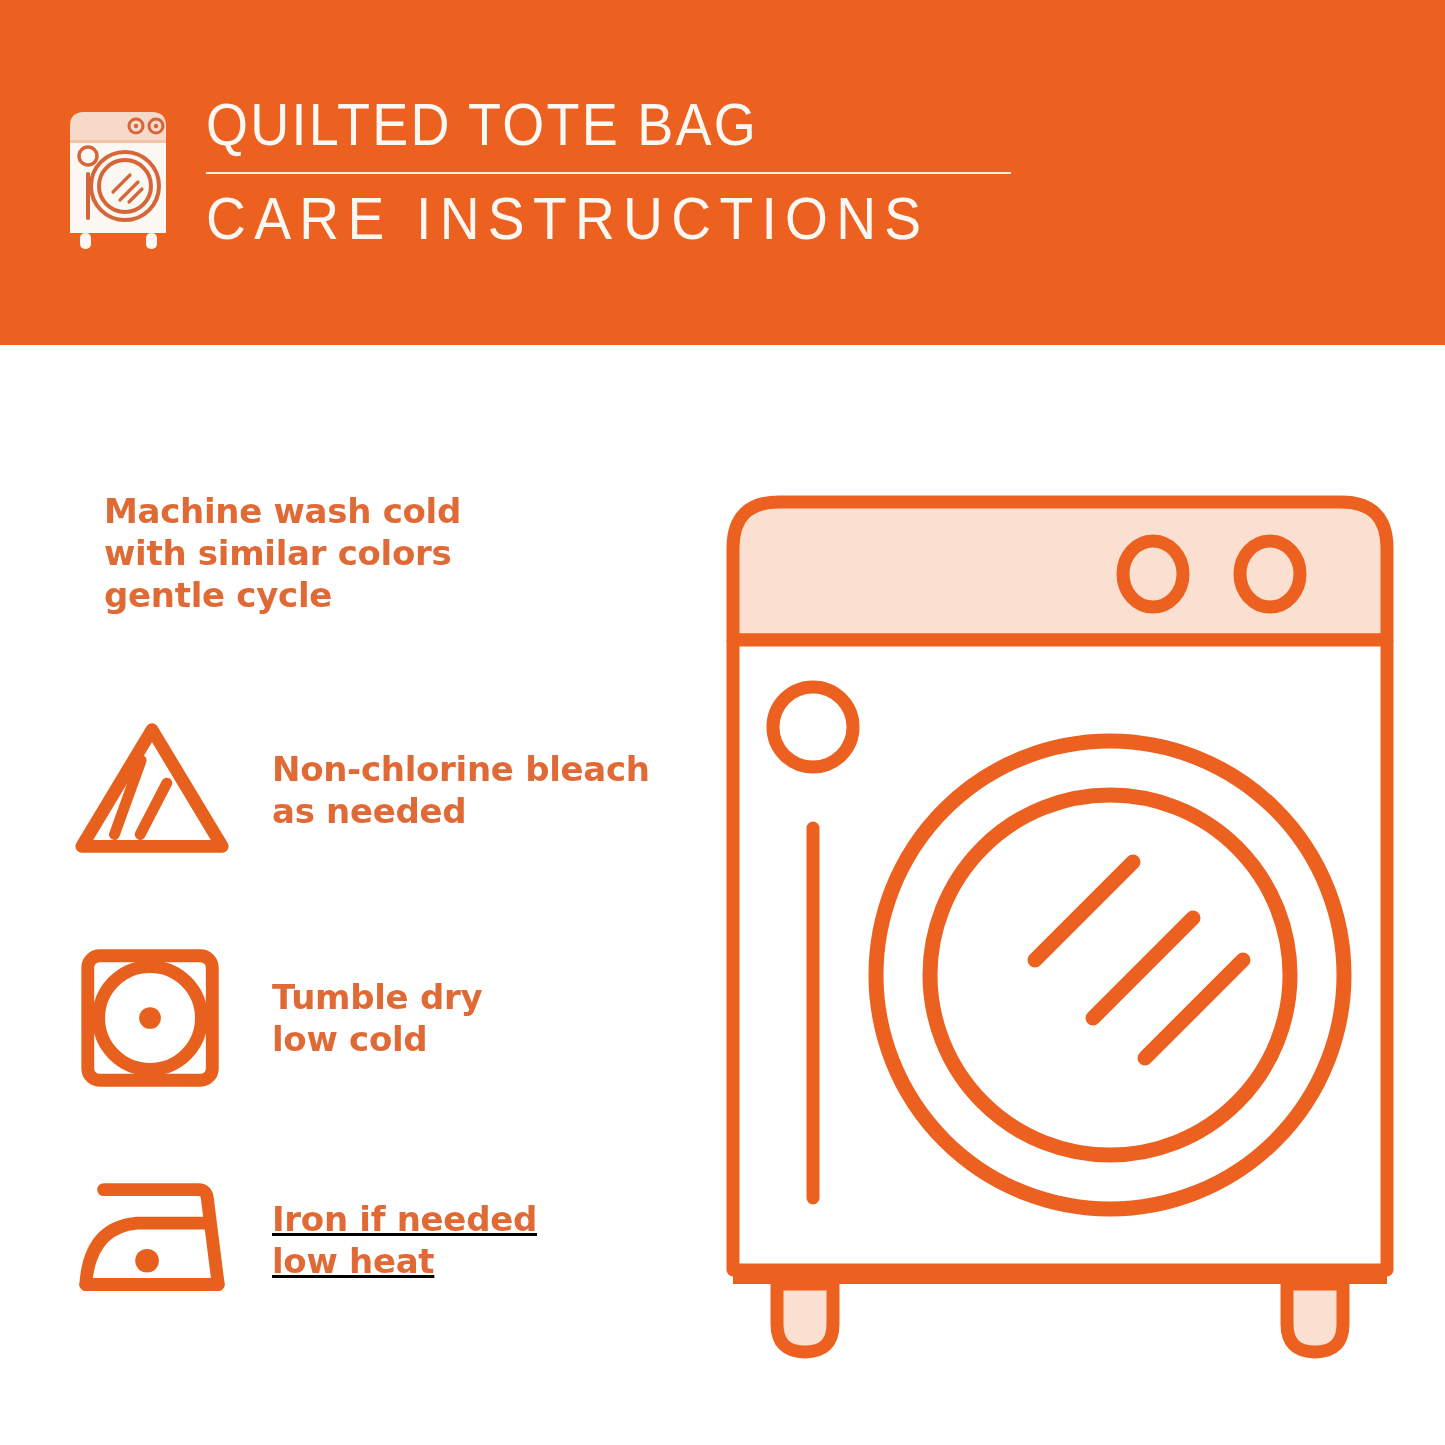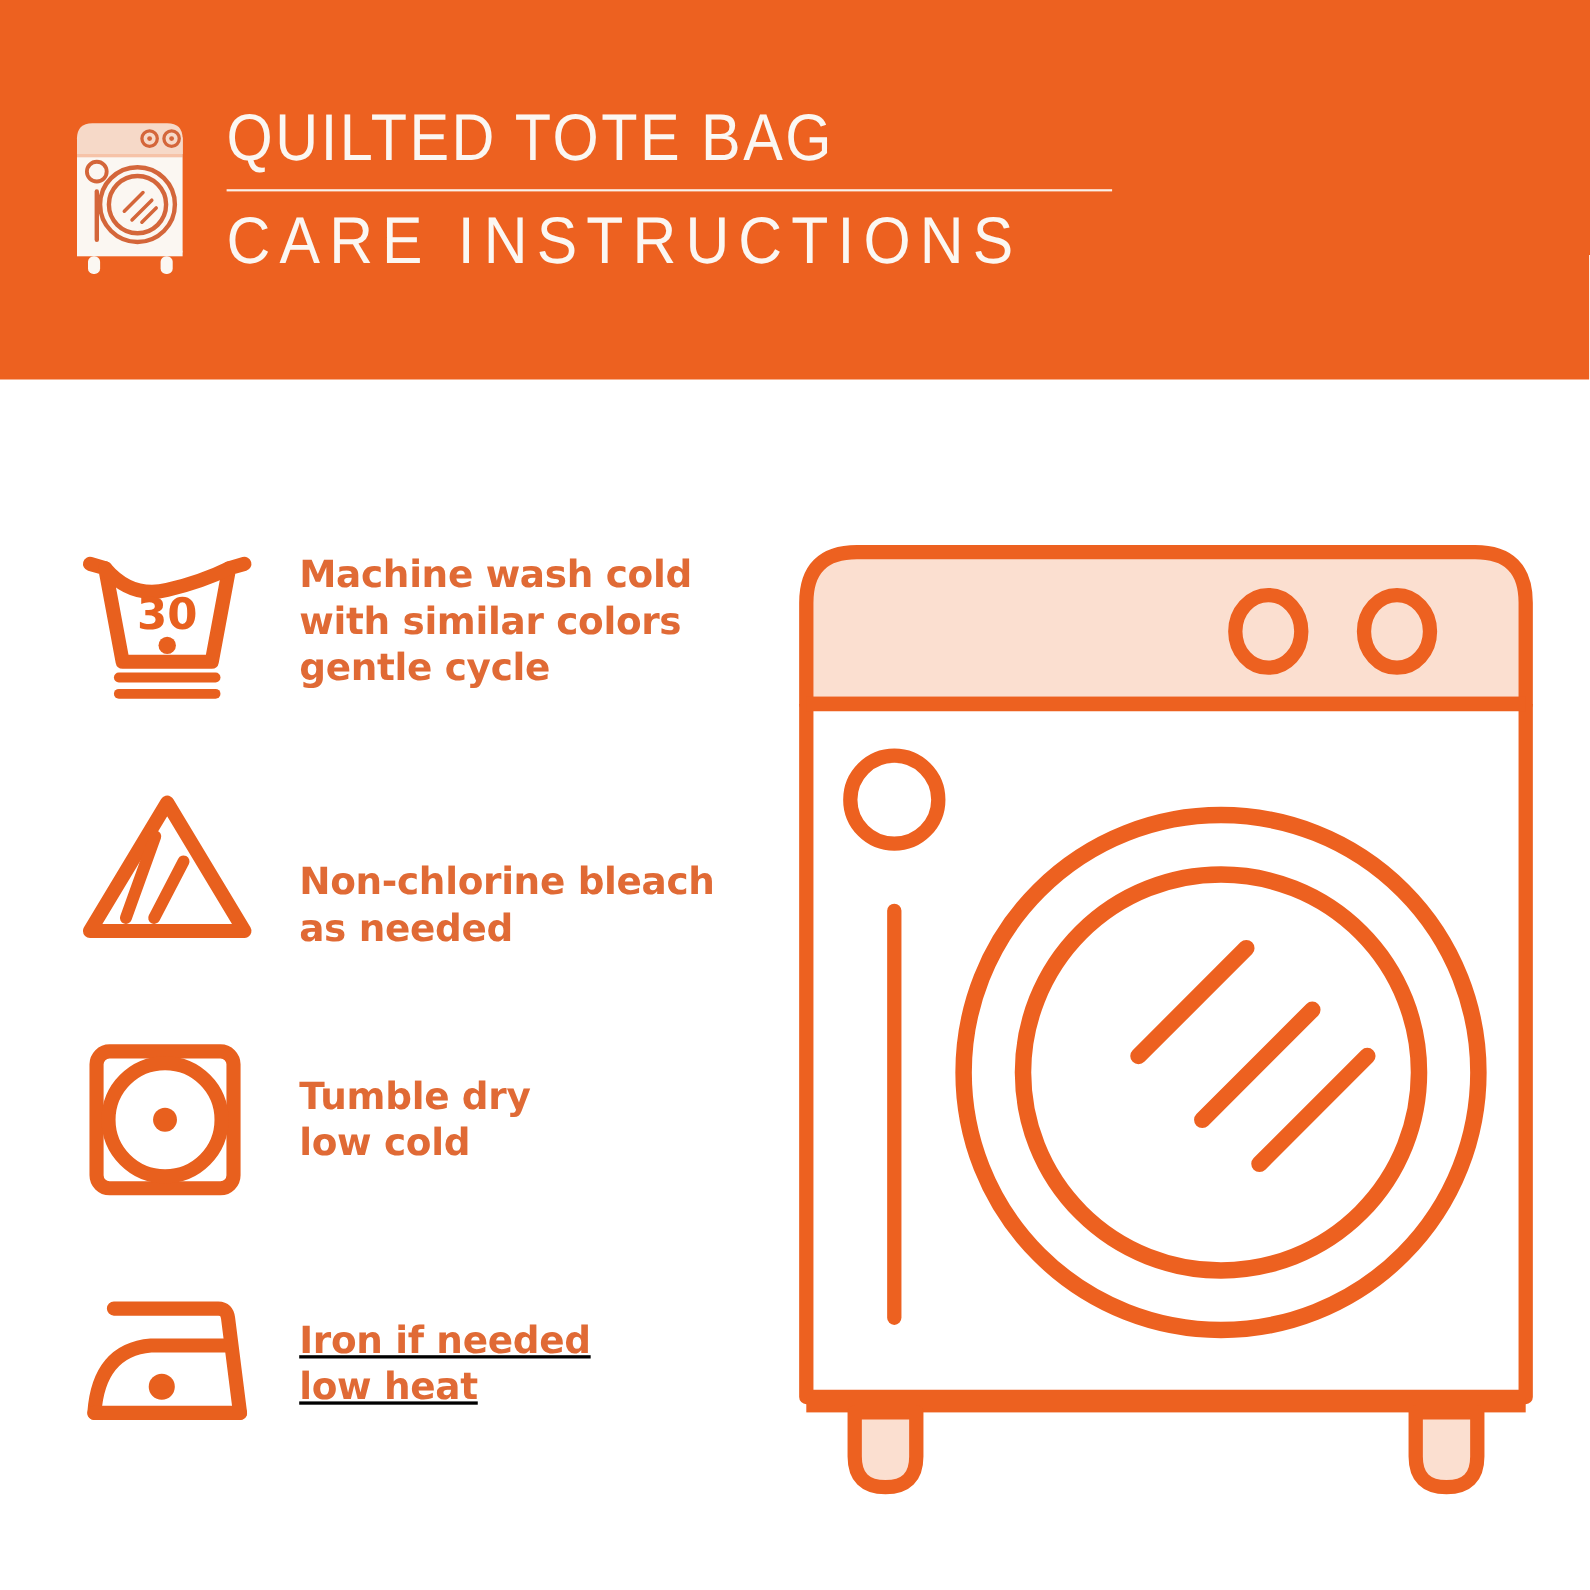--- a/index.html
+++ b/index.html
@@ -102,21 +102,21 @@
     font-size: 34px;
     line-height: 42px;
     color: #E06A35;
     font-weight: 700;
     letter-spacing: -0.3px;
     margin-left: 36px;
     white-space: pre-line;
   }
 
   .row-wash   { top: 145px; }
-  .row-bleach { top: 370px; align-items: flex-end; }
+  .row-bleach { top: 370px; }
   .row-dry    { top: 598px; }
   .row-iron   { top: 820px; text-decoration: underline; }
 
   
   .washer {
     position: absolute;
     left: 715px;
     top: 480px;
     width: 690px;
     height: 900px;
@@ -167,34 +167,20 @@
         <div class="title-divider"></div>
         <div class="title-sub">CARE INSTRUCTIONS</div>
       </div>
 
     </div>
   </div>
 
   <div class="instructions">
 
     <div class="care-row row-wash">
-      <div class="care-icon">
-        <svg viewBox="0 0 170 150" width="170" height="150">
-
-          <path d="M14 22 L28 26 L44 112 L126 112 L142 26 L156 22" fill="none" stroke="#E8601E" stroke-width="13" stroke-linecap="round" stroke-linejoin="round"></path>
-          <path d="M28 26 Q52 54 85 46 Q118 38 142 26" fill="none" stroke="#E8601E" stroke-width="13" stroke-linecap="round" stroke-linejoin="round"></path>
-
-          <text x="85" y="82" font-family="DejaVu Sans, sans-serif" font-size="40" font-weight="700" fill="#E8601E" text-anchor="middle">30</text>
-
-          <circle cx="85" cy="97" r="8" fill="#E8601E"></circle>
-
-          <rect x="36" y="122" width="98" height="9" rx="4.5" fill="#E8601E"></rect>
-          <rect x="36" y="137" width="98" height="9" rx="4.5" fill="#E8601E"></rect>
-        </svg>
-      </div>
       <div class="care-label">Machine wash cold
 with similar colors
 gentle cycle</div>
     </div>
 
     <div class="care-row row-bleach">
       <div class="care-icon">
         <svg viewBox="0 0 170 150" width="170" height="150">
 
           <path d="M85 14 L156 132 L14 132 Z" fill="none" stroke="#E8601E" stroke-width="13" stroke-linejoin="round"></path>

